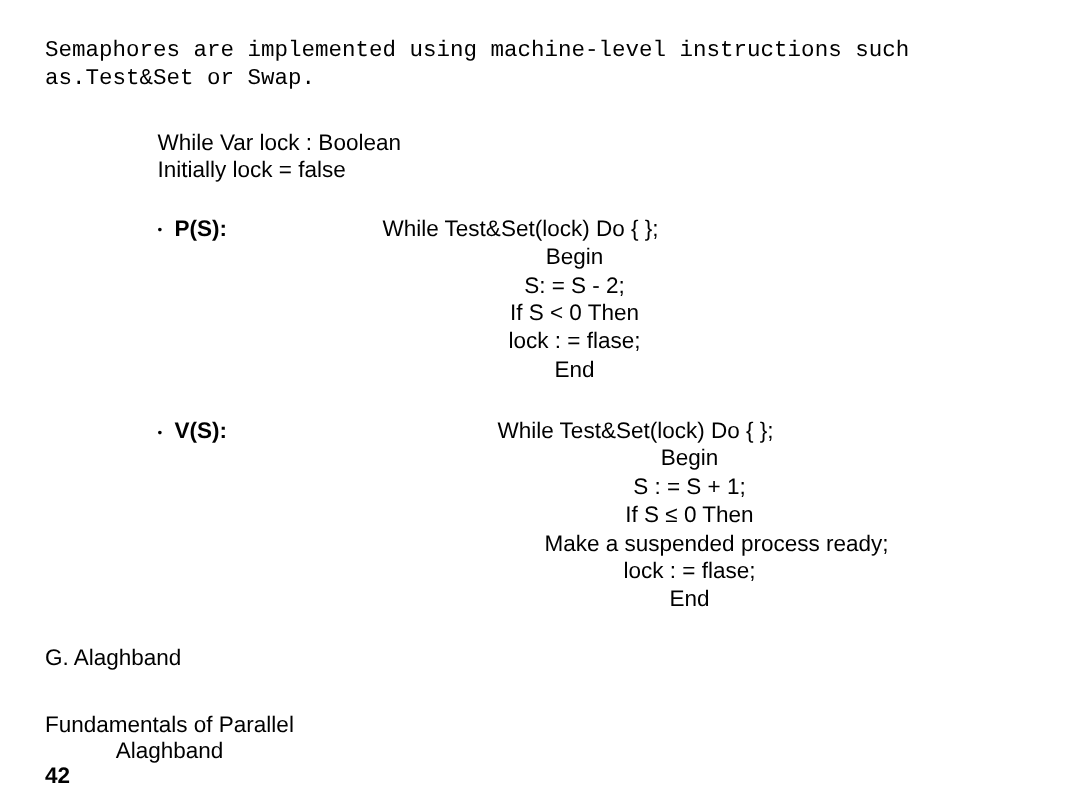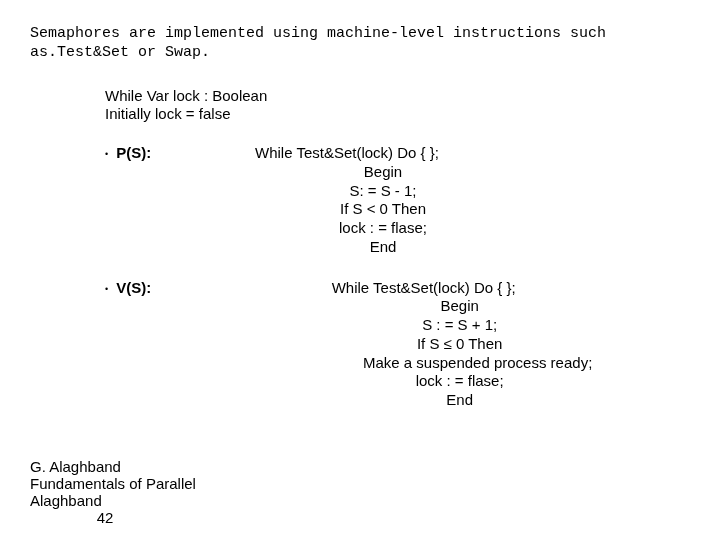--- a/index.html
+++ b/index.html
@@ -59,42 +59,42 @@
     left: 0;
     width: 720px;
     box-sizing: border-box;
     padding: 0 30px;
     display: flex;
     justify-content: space-between;
     align-items: flex-start;
     font-size: 15px;
     flex-direction: column;
   }
-  .footer-center { flex: 1; }
+  .footer-center { text-align: center; flex: 1; margin-top: 28px; }
   .footer-left { width: 150px; text-align: left; }
-  .footer-right { width: 150px; text-align: center; }
+  .footer-right { width: 150px; text-align: left; font-weight: bold; }
 </style>
 </head>
 <body>
 
 <div class="content">
   <div class="intro">Semaphores are implemented  using machine-level instructions such as.Test&amp;Set or Swap.</div>
 
   <div class="decl">
     <div>While Var  lock : Boolean</div>
     <div>Initially    lock = false</div>
   </div>
 
   <div class="ops">
     <div class="op">
       <div class="op-label"><span class="bullet">•</span> <span>P(S):</span></div>
       <div class="op-body">
         <div>While Test&amp;Set(lock)  Do  { };</div>
         <div class="indent1">Begin</div>
-        <div class="indent1">S: = S - 1;</div>
+        <div class="indent1">S: = S - 2;</div>
         <div class="indent1">If S &lt; 0 Then</div>
         <div class="indent1">lock : = flase;</div>
         <div class="indent1">End</div>
       </div>
     </div>
 
     <div class="op">
       <div class="op-label"><span class="bullet">•</span> <span>V(S):</span></div>
       <div class="op-body">
         <div>While Test&amp;Set(lock) Do  { };</div>

